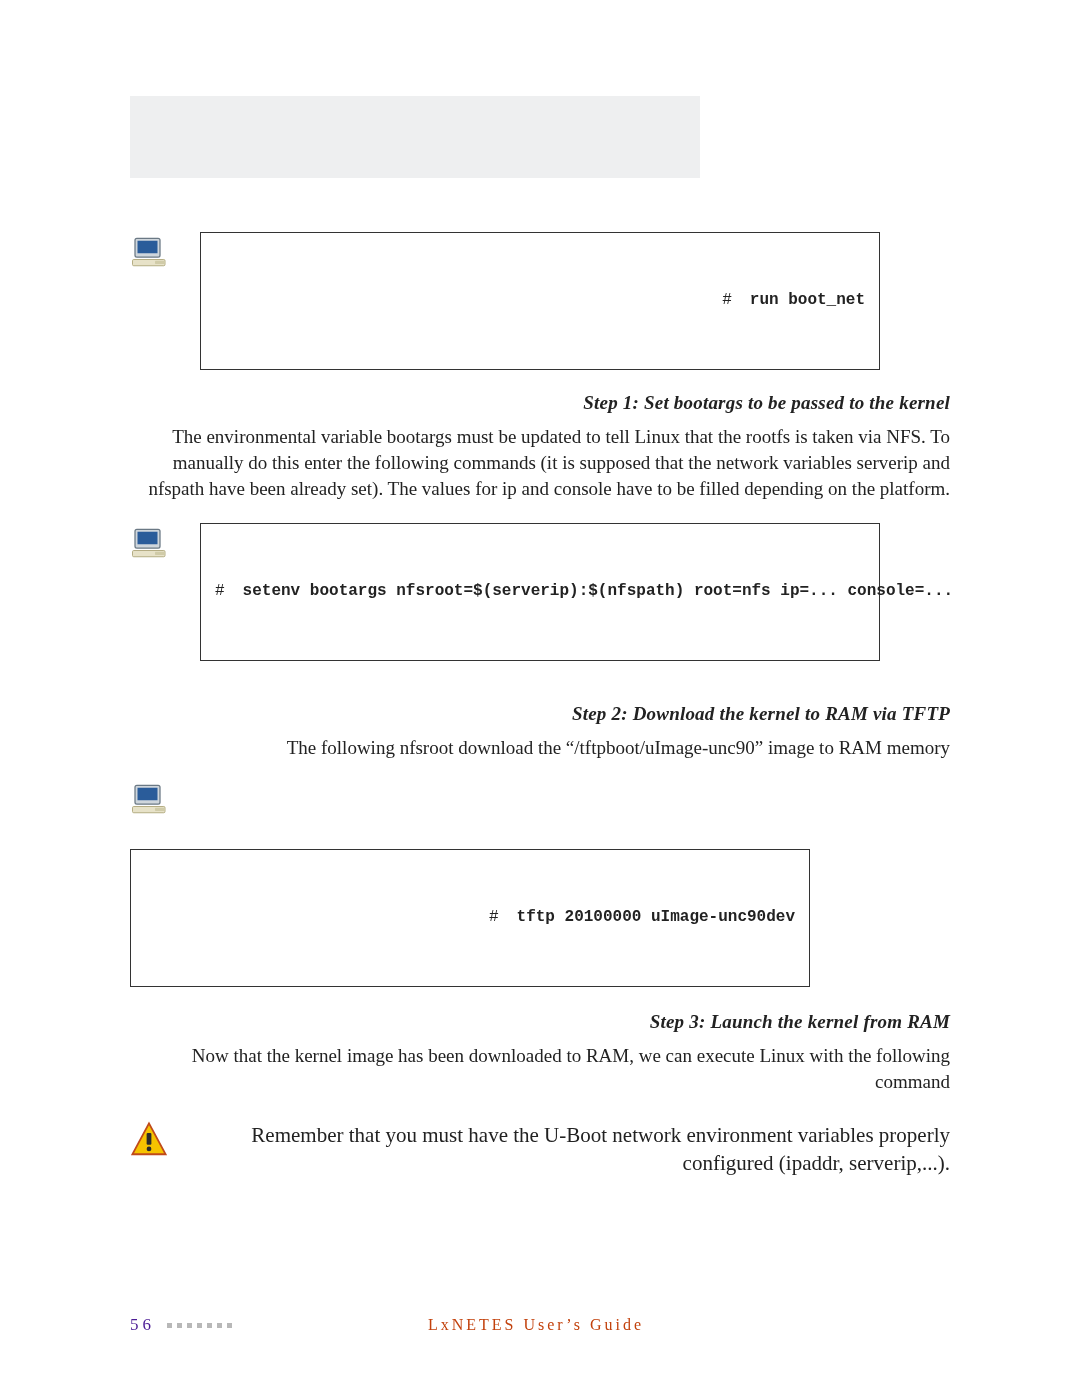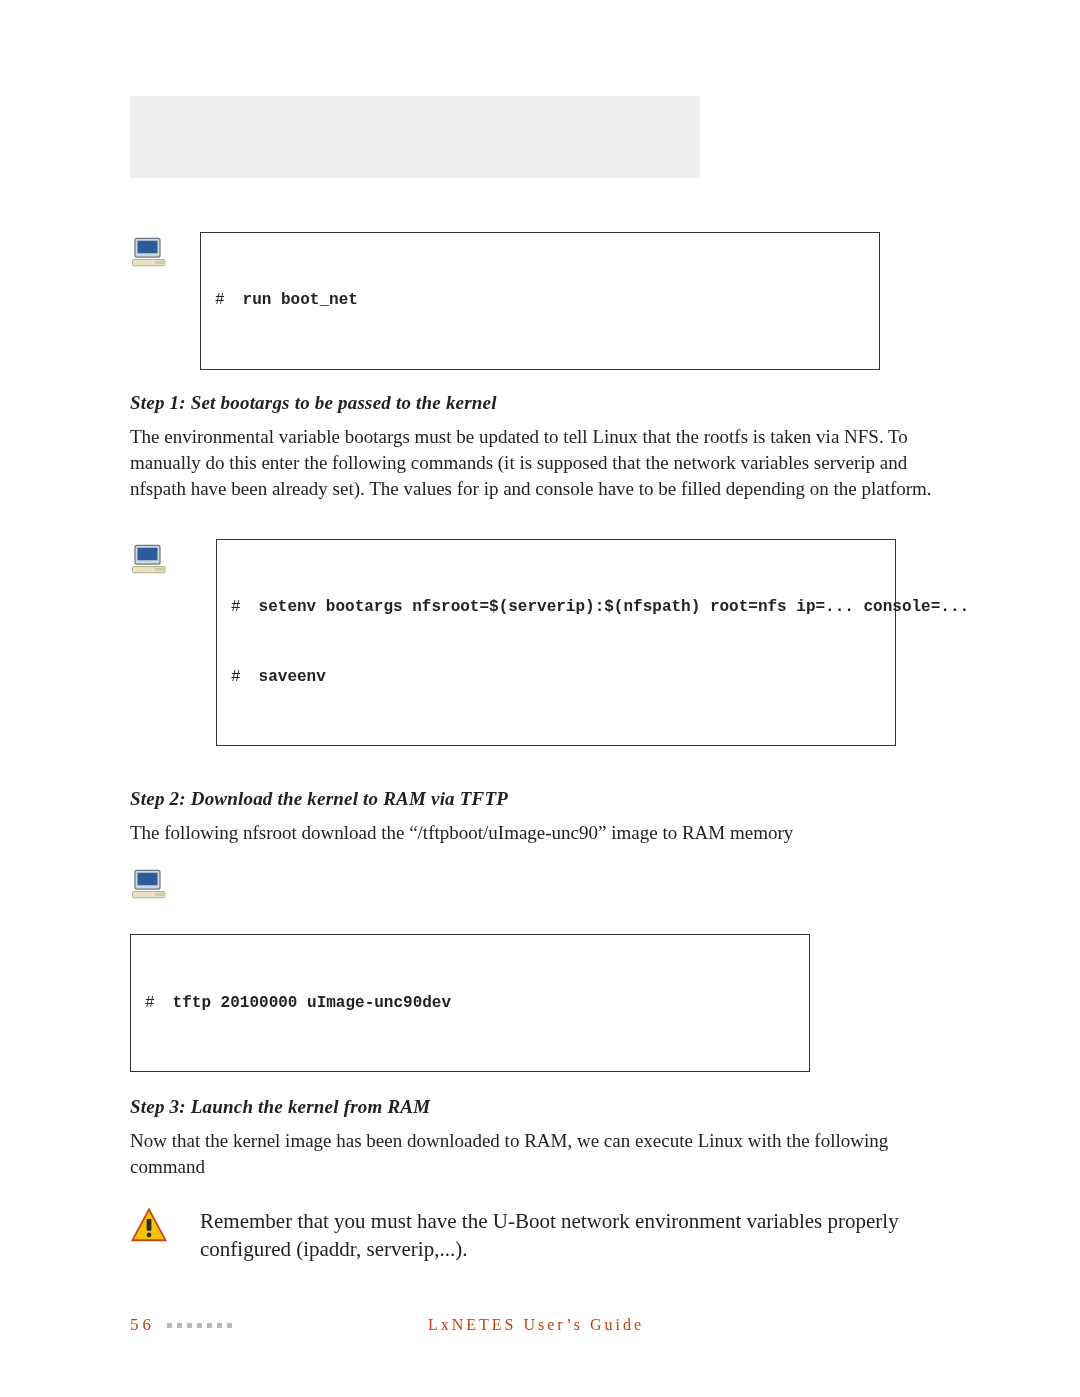--- a/index.html
+++ b/index.html
@@ -22,20 +22,21 @@
     left: 130px;
     width: 570px;
     height: 82px;
     background: #eeeff0;
   }
   .content {
     position: absolute;
     top: 232px;
     left: 130px;
     right: 130px;
+    text-align: right;
   }
   .row {
     display: flex;
     align-items: flex-start;
     margin-bottom: 14px;
   }
   .icon-col {
     width: 70px;
     flex: 0 0 70px;
     display: flex;
@@ -89,21 +90,21 @@
     bottom: 62px;
     left: 130px;
     right: 130px;
     display: flex;
     align-items: center;
   }
   .page-number {
     font-family: "Times New Roman", serif;
     font-size: 17px;
     letter-spacing: 4px;
-    color: #c2410c;
+    color: #4c1d95;
     font-weight: 400;
   }
   .dots {
     margin-left: 12px;
     display: inline-flex;
     gap: 5px;
   }
   .dots span {
     width: 5px;
     height: 5px;
@@ -153,33 +154,32 @@
         <div class="code-box">
           <div class="code-line"><span class="hash">#</span><span class="cmd">run boot_net</span></div>
         </div>
       </div>
     </div>
 
 
     <h4 class="step-heading indent-text">Step 1: Set bootargs to be passed to the kernel</h4>
     <p class="body-text indent-text">The environmental variable bootargs must be updated to tell Linux that the rootfs is taken via NFS. To manually do this enter the following commands (it is supposed that the network variables serverip and nfspath have been already set). The values for ip and console have to be filled depending on the platform.</p>
 
-    <div class="row section" style="margin-top:36px;gap:16px;">
+    <div class="row section" style="margin-top:20px;">
       <div class="icon-col">
         <svg class="computer-icon" viewBox="0 0 64 64">
           <rect x="8" y="10" width="40" height="30" rx="3" fill="#cfd6dc" stroke="#6a7884" stroke-width="2"></rect>
           <rect x="12" y="14" width="32" height="20" fill="#2a5c9a"></rect>
           <rect x="4" y="44" width="52" height="10" rx="2" fill="#e7e2c8" stroke="#b0a97d" stroke-width="1.5"></rect>
           <rect x="40" y="46" width="16" height="5" rx="1" fill="#d0cba8"></rect>
         </svg>
       </div>
       <div class="text-col">
         <div class="code-box">
           <div class="code-line"><span class="hash">#</span><span class="cmd">setenv bootargs nfsroot=$(serverip):$(nfspath) root=nfs ip=... console=...</span></div>
-          <div class="code-line"><span class="hash">#</span><span class="cmd">saveenv</span></div>
         </div>
       </div>
     </div>
 
     <h4 class="step-heading indent-text" style="margin-top:42px;">Step 2: Download the kernel to RAM via TFTP</h4>
     <p class="body-text indent-text">The following nfsroot download the “/tftpboot/uImage-unc90” image to RAM memory</p>
 
     <div class="row section" style="margin-top:10px;flex-direction:column;">
       <div class="icon-col">
         <svg class="computer-icon" viewBox="0 0 64 64">

